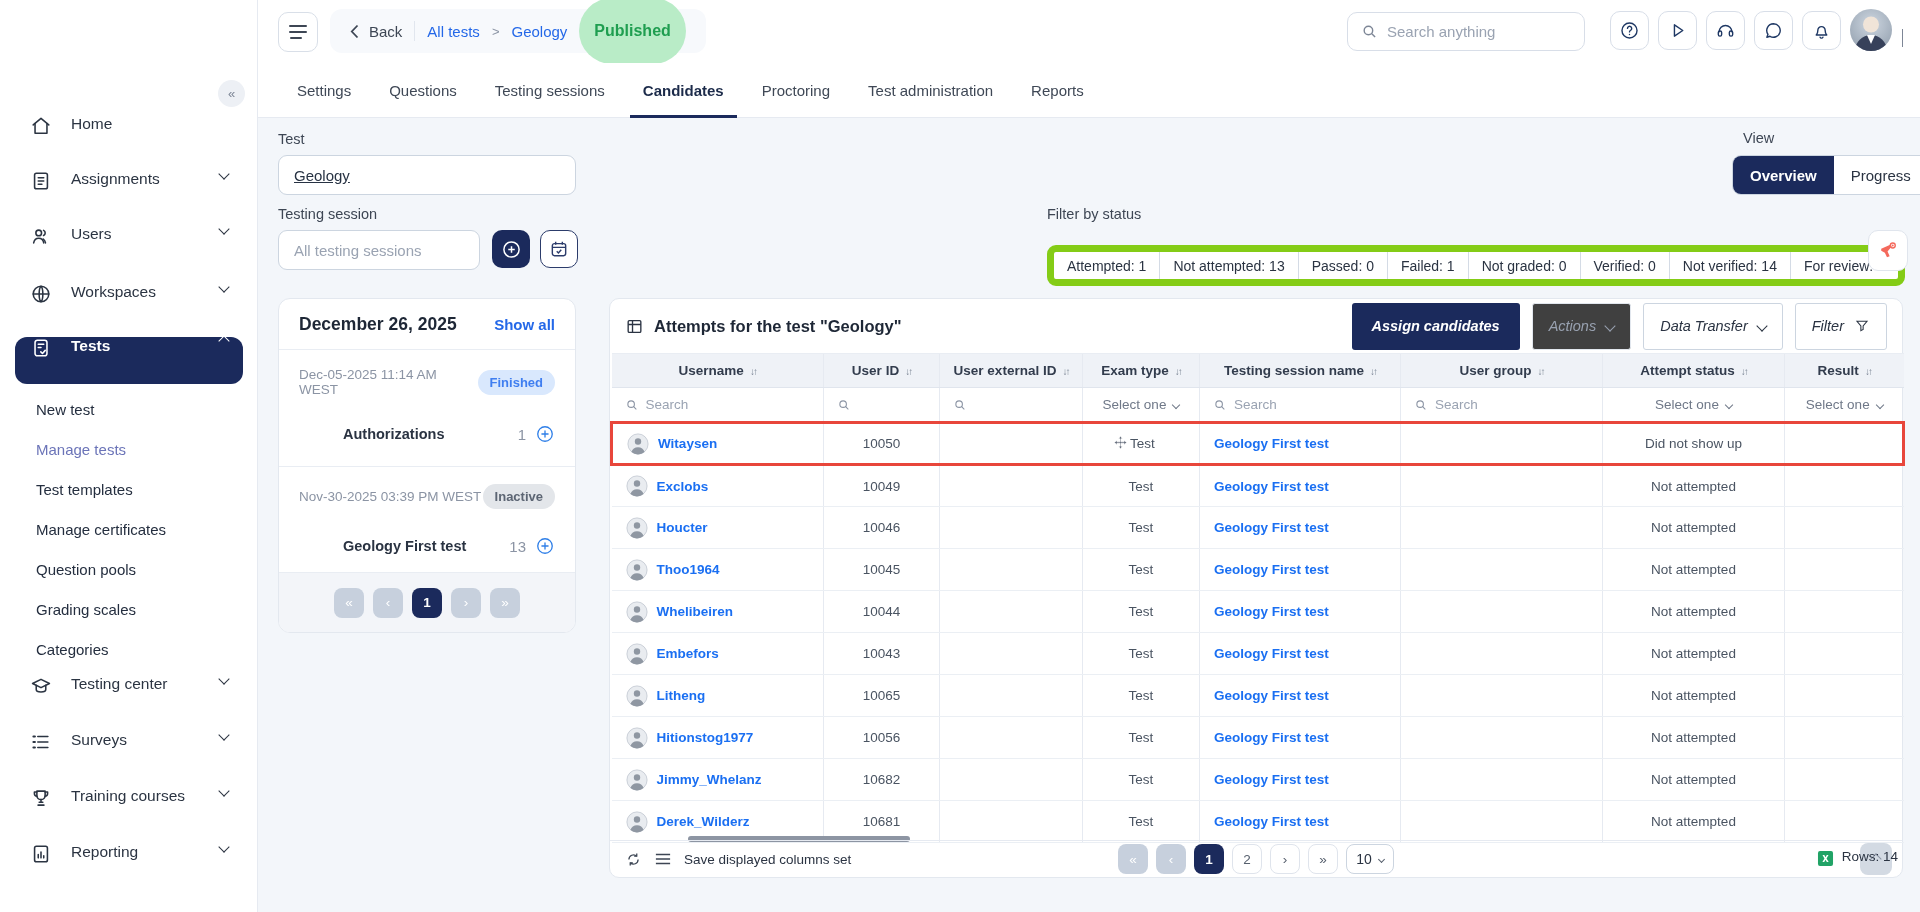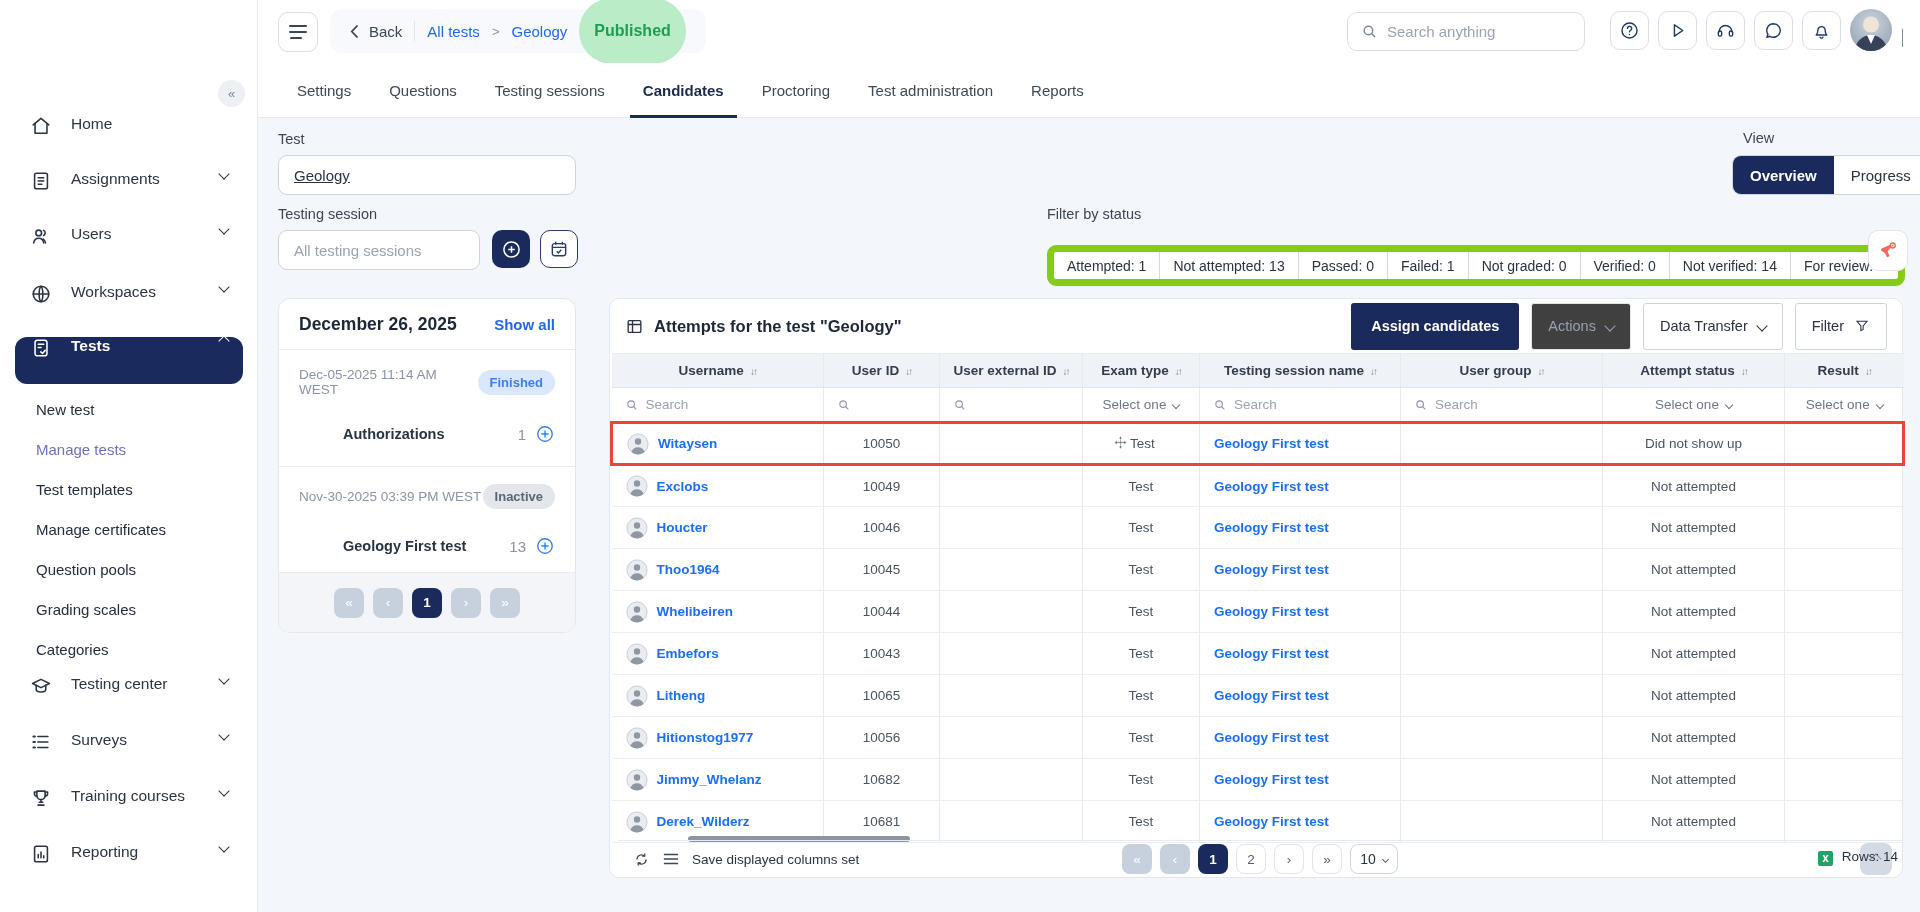--- a/index.html
+++ b/index.html
@@ -104,21 +104,21 @@
                 border:1px solid #e0e5ed;border-radius:10px;display:flex;align-items:center;
                 justify-content:center;cursor:pointer;}
 
   
   .card{position:absolute;left:609px;top:298px;width:1294px;height:580px;background:#fff;
         border:1px solid #e3e8ef;border-radius:10px;}
   .card-head{height:54px;display:flex;align-items:center;padding:0 15px;gap:12px;}
   .card-title{display:flex;align-items:center;gap:10px;font-size:16.5px;font-weight:700;color:#1e2736;}
   .card-btns{margin-left:auto;display:flex;gap:12px;align-items:center;}
   .btn{height:47px;border-radius:3px;display:flex;align-items:center;gap:10px;padding:0 16px;
-       font-size:14.5px;cursor:pointer;border:1px solid transparent;background:#fff;}
+       font-size:14.5px;cursor:pointer;border:1px solid transparent;background:#fff;font-style:italic;}
   .btn.primary{background:var(--primary);color:#fff;font-weight:600;padding:0 19px;}
   .btn.muted{background:#404040;border-color:#e2e7ee;color:#98a1b0;}
   .btn.outline{border-color:#ccd5e0;color:#2a3342;}
   table.grid{width:1292px;border-collapse:collapse;table-layout:fixed;}
   .grid th,.grid td{border-left:1px solid #e6eaf1;overflow:hidden;white-space:nowrap;}
   .grid th:first-child,.grid td:first-child{border-left:none;}
   .grid thead th{height:34px;background:#eff2f7;font-size:13.5px;font-weight:700;color:#323c4d;
                  border-bottom:1px solid #e0e5ed;border-top:1px solid #e9edf3;cursor:pointer;}
   .sort-ic{font-size:10px;color:#7a8494;letter-spacing:-2px;margin-left:6px;}
   .grid tr.frow td{height:35px;border-bottom:1px solid #e4e9f0;font-size:13.5px;color:#9aa3b2;}
@@ -128,21 +128,21 @@
   td.c{text-align:center;}
   .ucell{display:flex;align-items:center;gap:9px;padding-left:13px;}
   .ulink{color:var(--link);font-weight:600;cursor:pointer;}
   .slink{color:var(--link);font-weight:700;cursor:pointer;padding-left:13px;display:inline-block;}
   .muted-tx{color:#6b7484;margin-top:32px;}
   tr.hl td{border-top:3px solid var(--hl);border-bottom:3px solid var(--hl);}
   tr.hl td:first-child{border-left:3px solid var(--hl);}
   tr.hl td:last-child{border-right:3px solid var(--hl);}
   .cursor-ic{display:inline-block;vertical-align:middle;margin:-3px 2px 0 -14px;}
   .hscroll{position:absolute;left:78px;top:537px;width:222px;height:6px;border-radius:3px;background:#8d95a3;cursor:pointer;}
-  .card-foot{position:absolute;left:8px;right:0;bottom:0;height:37px;border-top:1px solid #e6eaf1;
+  .card-foot{position:absolute;left:0;right:0;bottom:0;height:37px;border-top:1px solid #e6eaf1;
              display:flex;align-items:center;padding:0 15px;gap:13px;}
   .foot-save{font-size:13.5px;color:#2a3342;}
   .foot-pager{position:absolute;left:50%;transform:translateX(-50%);display:flex;gap:8px;align-items:center;}
   .psize{width:48px;height:30px;border:1px solid #ccd5e0;border-radius:8px;display:flex;align-items:center;
          justify-content:center;gap:7px;font-size:14px;color:#2a3342;cursor:pointer;background:#fff;}
   .scrolltop{position:absolute;right:10px;bottom:2px;width:32px;height:32px;background:#d3dae3;
              border-radius:8px;display:flex;align-items:center;justify-content:center;color:#8b94a4;cursor:pointer;}
   .rows-info{position:absolute;right:4px;bottom:9px;display:flex;align-items:flex-start;gap:7px;z-index:2;}
   .rows-info span{font-size:13.5px;color:#2a3342;}
 </style>

